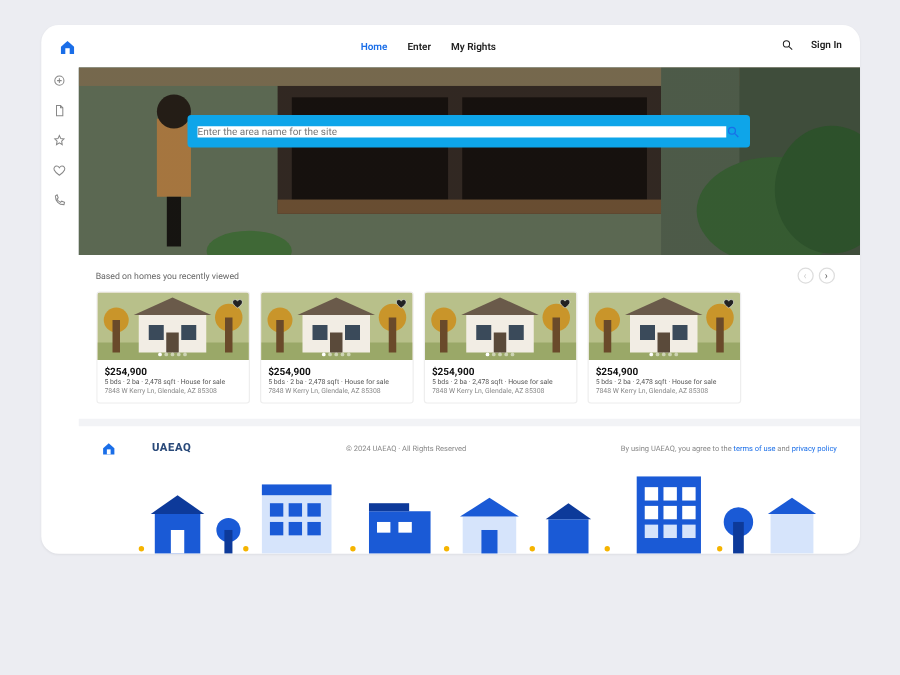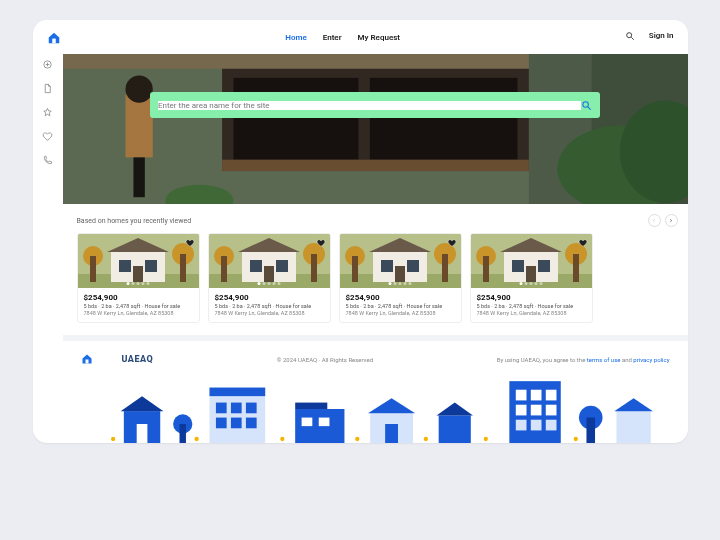--- a/index.html
+++ b/index.html
@@ -20,27 +20,27 @@
 .sidebar .sb { width:12px; height:12px; color:#888; cursor:pointer; display:flex; align-items:center; justify-content:center; }
 .sidebar .sb svg { width:11px; height:11px; stroke:#888; }
 
 .main { flex:1; min-width:0; }
 
 .hero { position:relative; height:150px; background:#4a5a4d; overflow:hidden; }
 .hero-bg { position:absolute; inset:0; }
 .hero-overlay { position:absolute; inset:0; background:linear-gradient(rgba(0,0,0,.15),rgba(0,0,0,.15)); }
 .hero-inner { position:absolute; left:50%; top:38px; transform:translateX(-50%); width:72%; text-align:center; }
 .hero-title { color:#fff; font-size:12px; font-weight:700; font-family:Georgia,'Times New Roman',serif; margin-bottom:8px; }
-.searchbar { background:#86efac; border-radius:3px; height:26px; display:flex; align-items:center; padding:0 8px; }
+.searchbar { background:#0ea5e9; border-radius:3px; height:26px; display:flex; align-items:center; padding:0 8px; }
 .searchbar input { flex:1; border:none; outline:none; font-size:8px; color:#333; }
 .searchbar input::placeholder { color:#777; }
 .searchbar .go { color:#1a6ee8; cursor:pointer; display:flex; }
 .searchbar .go svg { width:11px; height:11px; }
 
-.section { padding:10px 10px 12px 14px; }
+.section { padding:10px 20px 12px 14px; }
 .sec-head { display:flex; align-items:center; justify-content:space-between; margin-bottom:6px; }
 .sec-title { font-size:7px; color:#666; }
 .pager { display:flex; gap:4px; }
 .pager .pg { width:13px; height:13px; border-radius:50%; border:1px solid #ddd; display:flex; align-items:center; justify-content:center; cursor:pointer; color:#555; font-size:8px; }
 .pager .pg.disabled { color:#ccc; }
 
 .cards { display:flex; gap:8px; overflow:hidden; }
 .card { width:123px; flex:0 0 123px; border:1px solid #eee; border-radius:3px; overflow:hidden; cursor:pointer; }
 .card .thumb { position:relative; height:54px; background:#c9b98a; }
 .card .heart { position:absolute; top:4px; right:4px; width:10px; height:10px; }
@@ -70,21 +70,21 @@
   <div class="topbar">
     <span class="logo-mark">
       <svg viewBox="0 0 24 24">
           <path d="M3 11 L12 3 L21 11 V21 H3 Z" fill="#1a6ee8"></path>
           <rect x="9" y="13" width="6" height="8" fill="#fff"></rect>
         </svg>
     </span>
     <nav class="nav">
       <a class="active">Home</a>
       <a>Enter</a>
-      <a>My Request</a>
+      <a>My Rights</a>
     </nav>
     <div class="top-right">
       <span class="search-ico">
         <svg viewBox="0 0 24 24" fill="none" stroke="#222" stroke-width="2">
             <circle cx="10" cy="10" r="6"></circle>
             <line x1="15" y1="15" x2="21" y2="21"></line>
           </svg>
       </span>
       <span class="signin">Sign In</span>
     </div>

